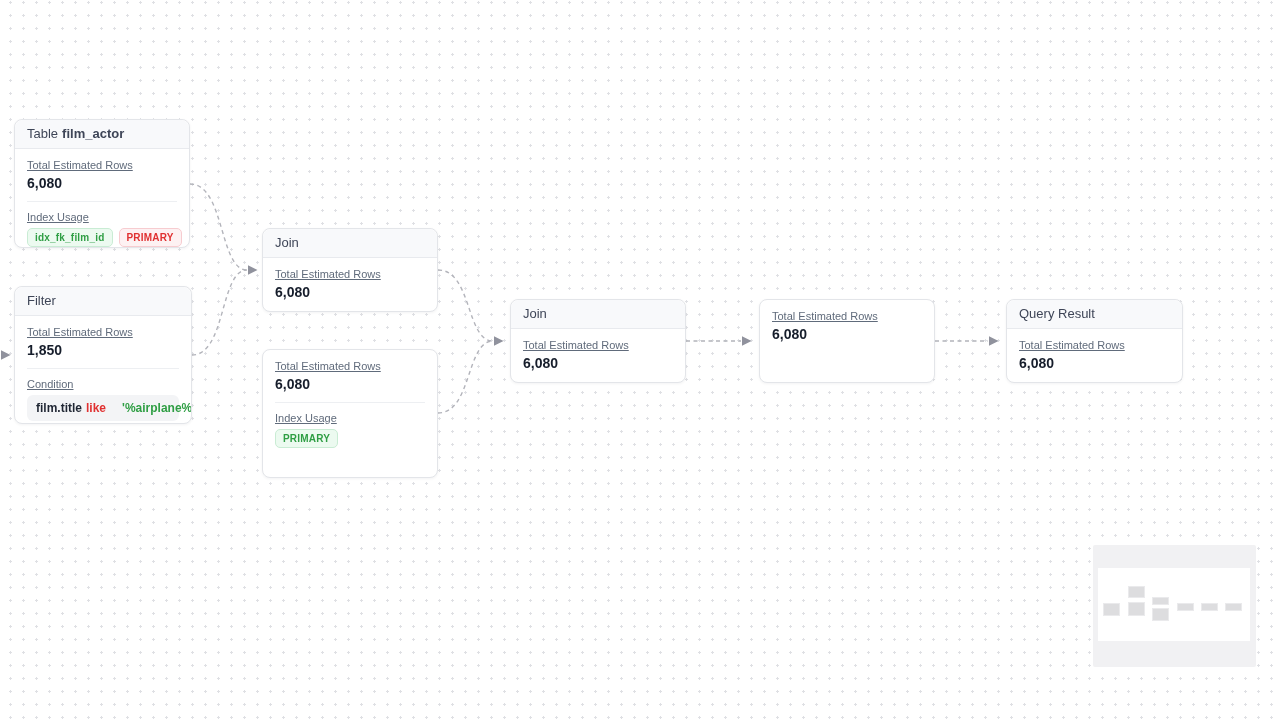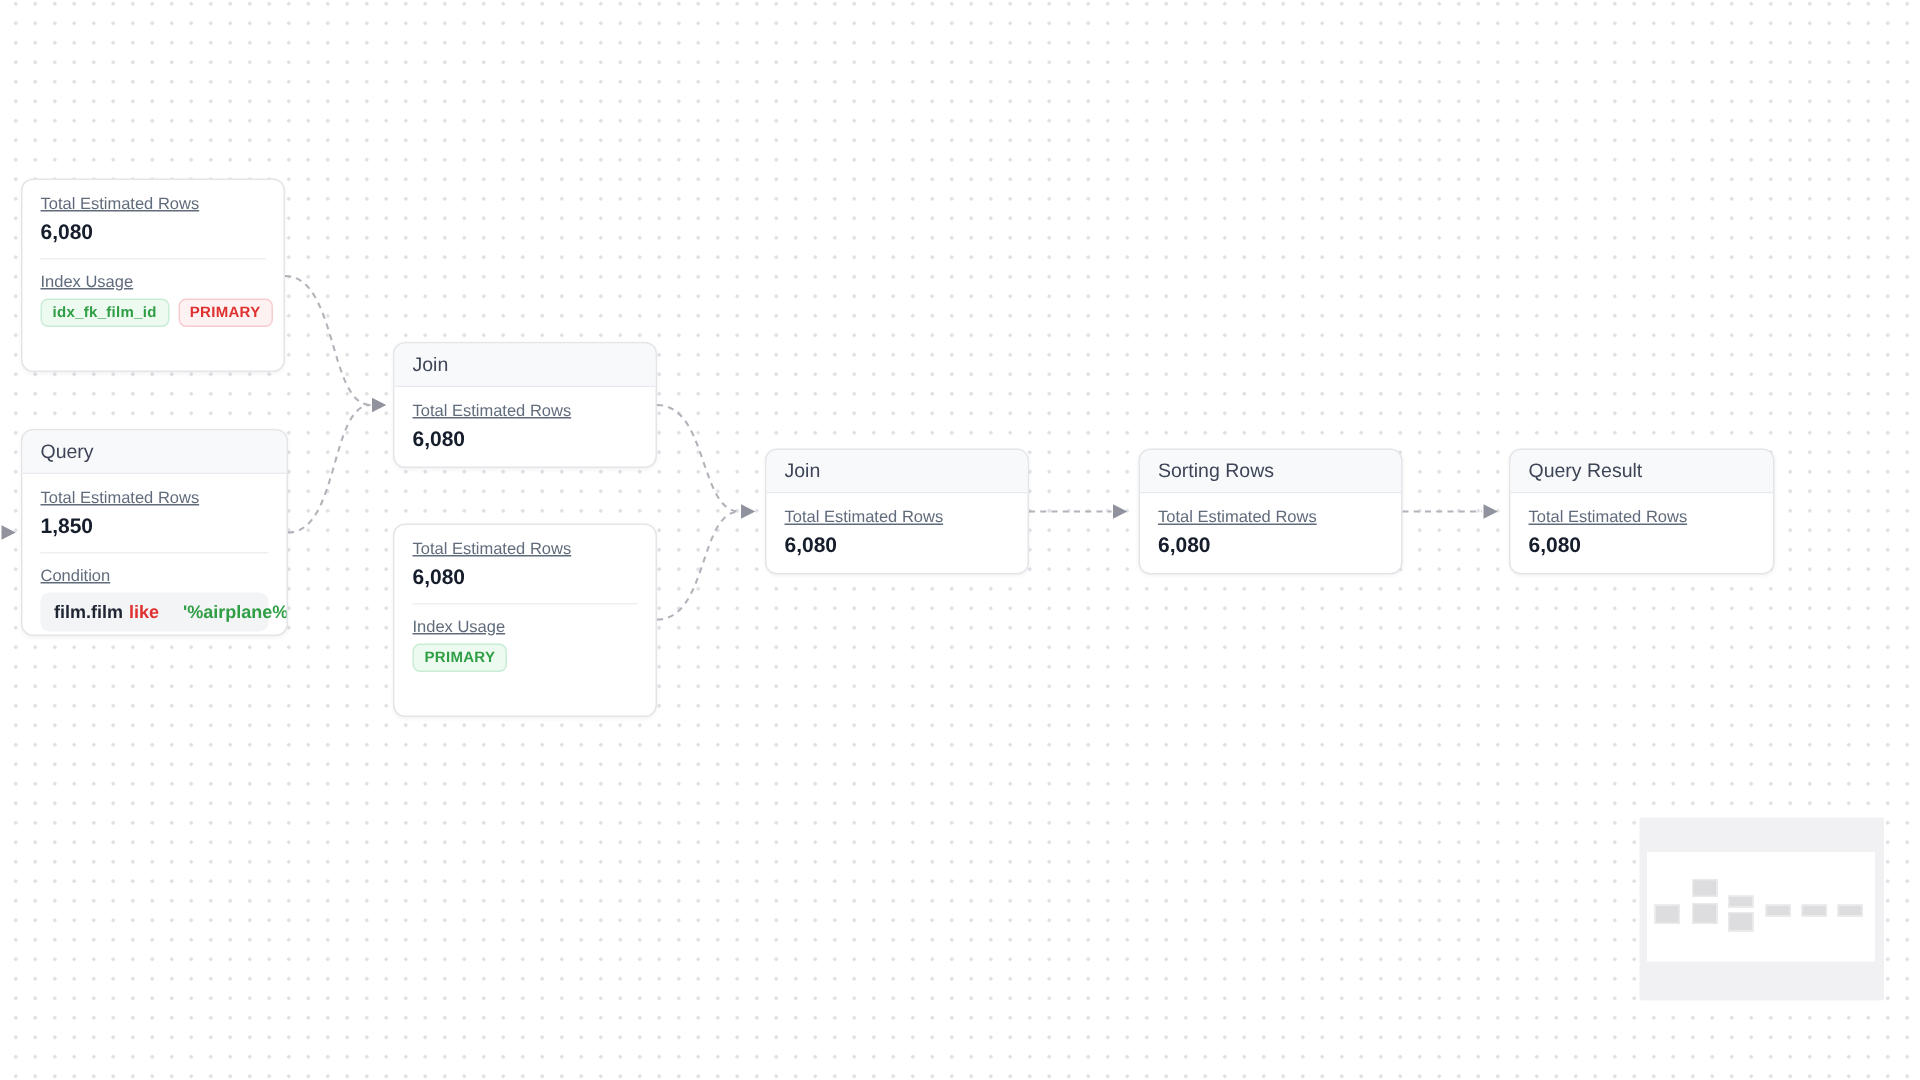--- a/index.html
+++ b/index.html
@@ -65,39 +65,40 @@
     <path class="edge-path" d="M 438 270 C 472 270, 466 341, 493 341"></path>
     <path class="edge-path" d="M 438 413 C 472 413, 466 341, 493 341"></path>
     <polygon class="arrowhead" points="494,336.2 494,345.8 503.5,341"></polygon>
     <path class="edge-path" d="M 686 341 L 741 341"></path>
     <polygon class="arrowhead" points="742,336.2 742,345.8 751.5,341"></polygon>
     <path class="edge-path" d="M 935 341 L 988 341"></path>
     <polygon class="arrowhead" points="989,336.2 989,345.8 998.5,341"></polygon>
   </svg>
 
   <div class="node" style="left:14px;top:119px;width:176px;height:129px">
+    <div class="node-header"><span class="t-prefix">Table</span><span class="t-name">film_actor</span></div>
     <div class="node-body">
       <div class="lbl">Total Estimated Rows</div>
       <div class="val">6,080</div>
       <div class="divider"></div>
       <div class="lbl">Index Usage</div>
       <div class="badges">
         <span class="badge green">idx_fk_film_id</span><span class="badge red">PRIMARY</span>
       </div>
     </div>
   </div>
 
   <div class="node" style="left:14px;top:286px;width:178px;height:138px">
-    <div class="node-header"><span class="t-prefix">Query</span></div>
+    <div class="node-header"><span class="t-prefix">Filter</span></div>
     <div class="node-body">
       <div class="lbl">Total Estimated Rows</div>
       <div class="val">1,850</div>
       <div class="divider"></div>
       <div class="lbl">Condition</div>
-      <div class="cond-pill"><span class="cond-col">film.film</span><span class="cond-op">like</span><span class="cond-val">'%airplane%'</span></div>
+      <div class="cond-pill"><span class="cond-col">film.title</span><span class="cond-op">like</span><span class="cond-val">'%airplane%'</span></div>
     </div>
   </div>
 
   <div class="node" style="left:262px;top:228px;width:176px;height:84px">
     <div class="node-header"><span class="t-prefix">Join</span></div>
     <div class="node-body">
       <div class="lbl">Total Estimated Rows</div>
       <div class="val">6,080</div>
     </div>
   </div>
@@ -116,21 +117,20 @@
 
   <div class="node" style="left:510px;top:299px;width:176px;height:84px">
     <div class="node-header"><span class="t-prefix">Join</span></div>
     <div class="node-body">
       <div class="lbl">Total Estimated Rows</div>
       <div class="val">6,080</div>
     </div>
   </div>
 
   <div class="node" style="left:759px;top:299px;width:176px;height:84px">
-    <div class="node-header"><span class="t-prefix">Sorting Rows</span></div>
     <div class="node-body">
       <div class="lbl">Total Estimated Rows</div>
       <div class="val">6,080</div>
     </div>
   </div>
 
   <div class="node" style="left:1006px;top:299px;width:177px;height:84px">
     <div class="node-header"><span class="t-prefix">Query Result</span></div>
     <div class="node-body">
       <div class="lbl">Total Estimated Rows</div>

